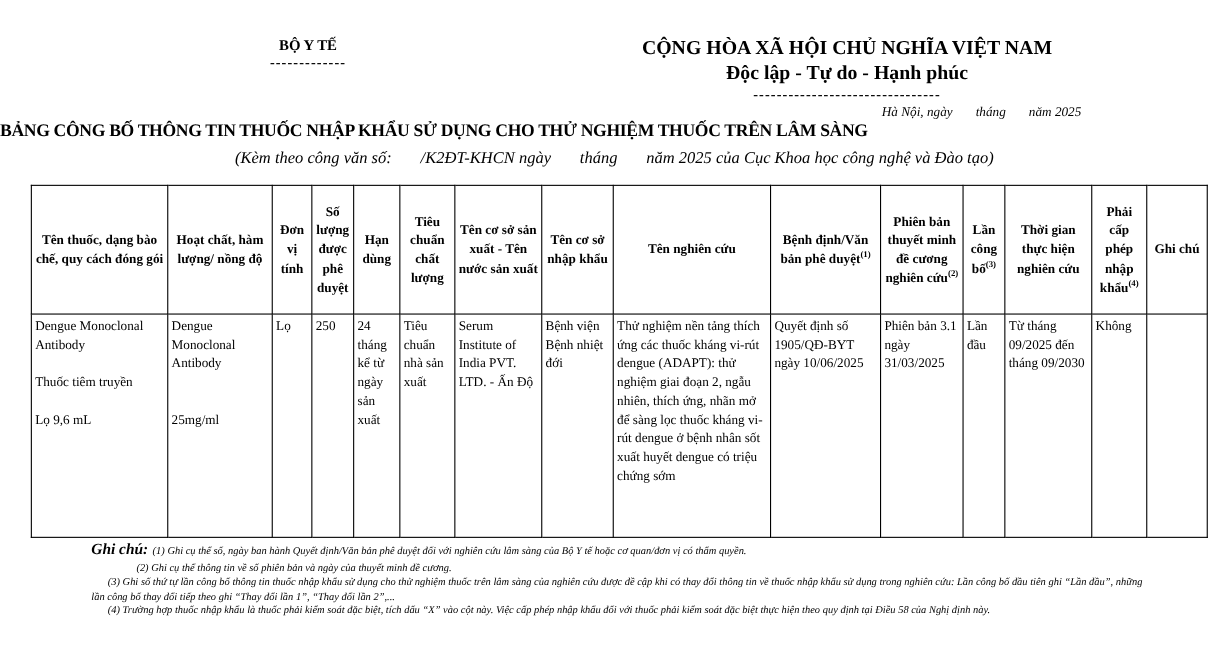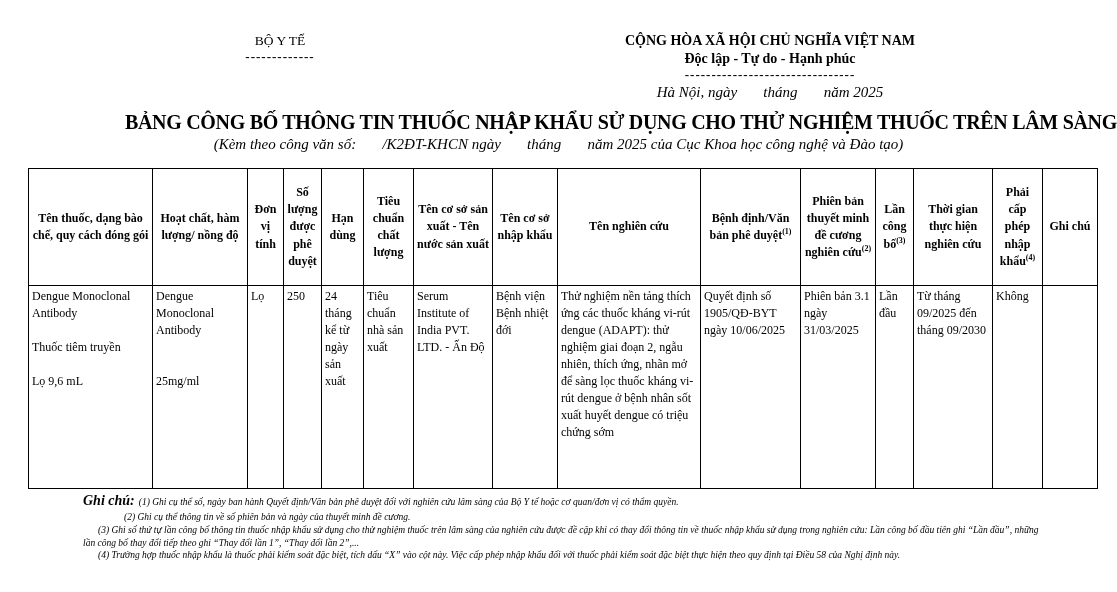--- a/index.html
+++ b/index.html
@@ -15,29 +15,29 @@
 
   
   .header-left {
     position: absolute; top: 32px; left: 0; width: 560px;
     text-align: center; line-height: 1.3;
   }
   .header-right {
     position: absolute; top: 32px; left: 557px; width: 426px;
     text-align: center; line-height: 1.3;
   }
-  .org-small  { font-weight: normal; font-size: 13.5px; }
-  .org-large  { font-weight: bold; font-size: 14px; }
+  .org-small  { font-weight: bold; font-size: 13.5px; }
+  .org-large  { font-weight: bold; font-size: 18px; }
   .divider    { font-weight: bold; font-size: 13px; letter-spacing: 1px; line-height: 1.0; }
-  .date-line  { font-style: italic; font-size: 15px; white-space: pre-wrap; margin-top: 2px; }
+  .date-line  { font-style: italic; font-size: 12px; white-space: pre-wrap; margin-top: 2px; text-align: right; }
 
   
   .doc-title {
     position: absolute; top: 111px; left: 0; width: 100%;
-    text-align: right; font-weight: bold; font-size: 20px; letter-spacing: -0.3px;
+    text-align: left; font-weight: bold; font-size: 16px; letter-spacing: -0.3px;
   }
   .doc-subtitle {
     position: absolute; top: 136px; left: 0; width: 100%;
     text-align: center; font-style: italic; font-size: 15px; white-space: pre-wrap;
   }
 
   
   table.pub {
     position: absolute; top: 168px; left: 28px;
     width: 1069px;

